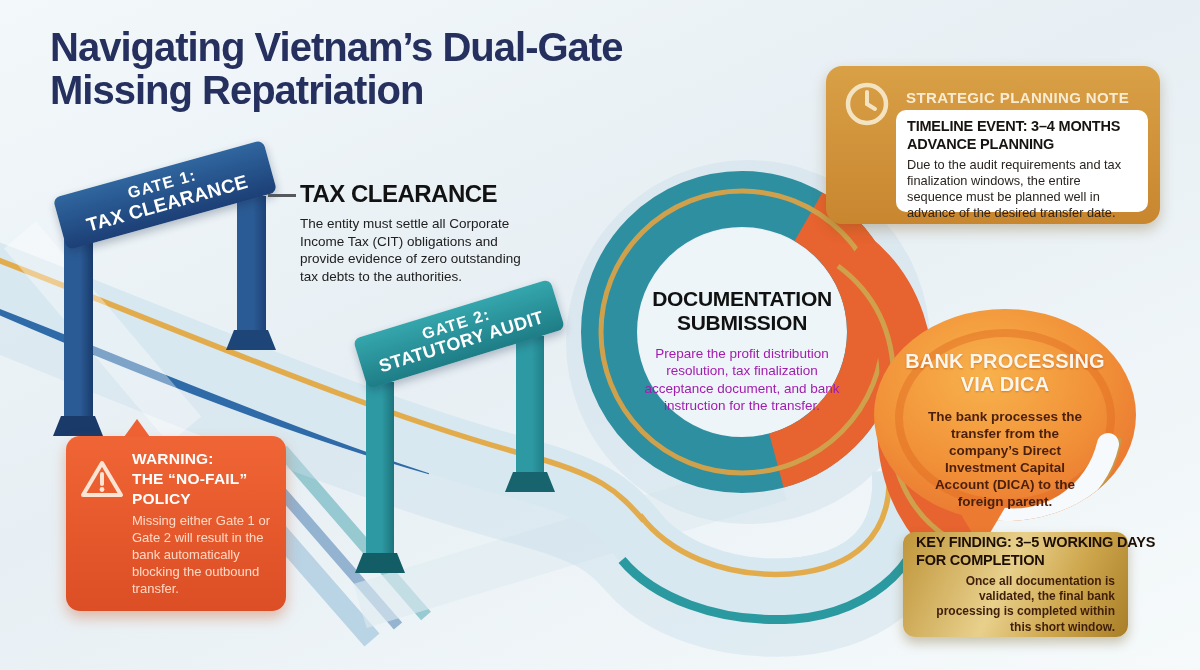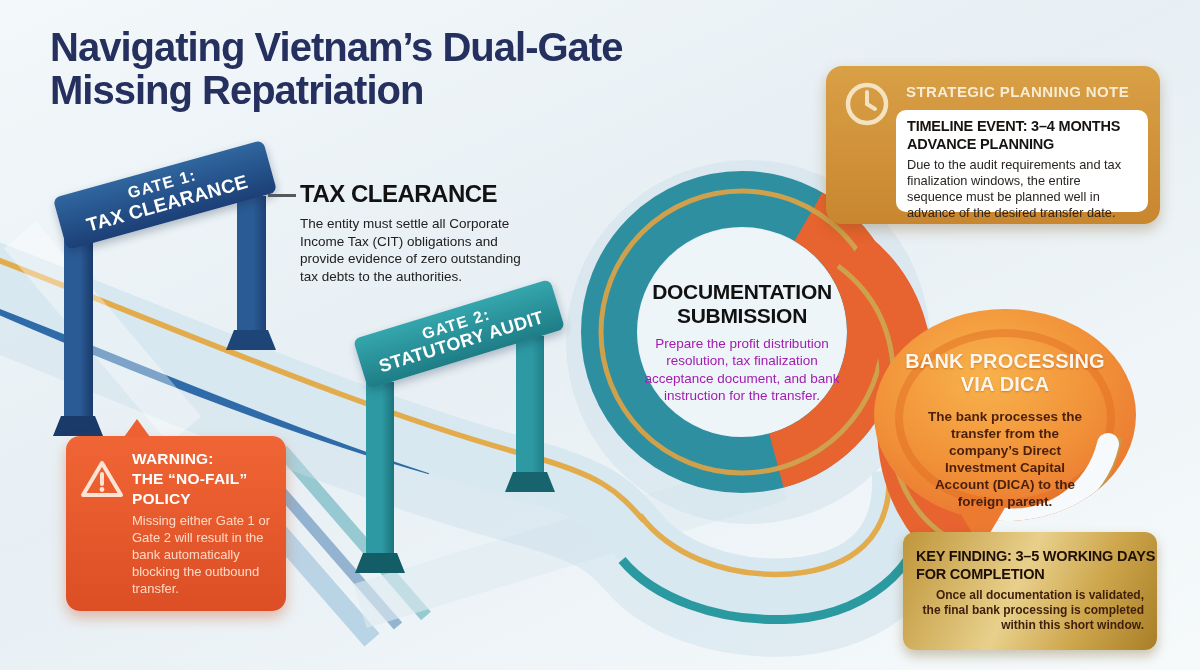--- a/index.html
+++ b/index.html
@@ -43,21 +43,21 @@
   #g2-footR{left:505px;top:472px;width:50px;height:20px;background:#17646e;}
 
   
   .tax-connector{position:absolute;left:268px;top:194px;width:28px;height:3px;background:#55595e;}
   .tax-block{position:absolute;left:300px;top:180px;width:228px;color:#1a1a1a;}
   .tax-block h2{margin:0;font-size:24px;font-weight:800;letter-spacing:-.5px;color:#121212;}
   .tax-block p{margin:7px 0 0 0;font-size:13.5px;line-height:1.3;color:#202020;font-weight:500;}
 
   
   .doc-block{position:absolute;left:628px;top:276px;width:228px;text-align:center;}
-  .doc-block h2{margin:4px;font-size:21px;font-weight:800;letter-spacing:-.3px;line-height:1.12;color:#111;}
+  .doc-block h2{margin:11px;font-size:21px;font-weight:800;letter-spacing:-.3px;line-height:1.12;color:#111;}
   .doc-block h2 span{display:block;}
   .doc-block p{margin:8px auto 0 auto;width:196px;font-size:13.5px;line-height:1.28;color:#a21caf;font-weight:500;}
 
   
   .bank-block{position:absolute;left:885px;top:338px;width:240px;text-align:center;}
   .bank-block h2{margin:12px;font-size:20px;font-weight:800;line-height:1.14;color:#fdf6ec;
     text-shadow:0 1px 2px rgba(150,60,0,.4);letter-spacing:.2px;}
   .bank-block h2 span{display:block;}
   .bank-block p{margin:8px auto 0 auto;width:176px;font-size:13.5px;line-height:1.26;color:#4a1f0c;font-weight:600;}
 
@@ -72,31 +72,31 @@
   .warn .icon{position:absolute;left:13px;top:22px;}
   .warn .wh{font-size:15.5px;font-weight:800;line-height:1.28;letter-spacing:.2px;}
   .warn .wh span{display:block;}
   .warn .wb{margin-top:5px;font-size:13px;line-height:1.3;color:#ffd9c5;font-weight:500;}
 
   
   .note{position:absolute;left:826px;top:66px;width:334px;height:158px;border-radius:16px;
     background:linear-gradient(180deg,#d9a046,#c8862f);
     box-shadow:0 6px 14px rgba(120,80,20,.3);}
   .note .clock{position:absolute;left:14px;top:11px;}
-  .note .hdr{position:absolute;left:80px;top:17px;font-size:15px;font-weight:800;
+  .note .hdr{position:absolute;left:80px;top:23px;font-size:15px;font-weight:800;
     color:#f7ecd3;letter-spacing:.4px;text-align:right;}
   .note .panel{position:absolute;left:70px;top:44px;right:12px;bottom:12px;background:#ffffff;
     border-radius:10px;padding:8px 11px;box-sizing:border-box;}
   .note .panel h3{margin:0;font-size:14.5px;font-weight:800;color:#171310;line-height:1.22;letter-spacing:-.2px;}
   .note .panel h3 span{display:block;white-space:nowrap;}
   .note .panel p{margin:4px 0 0 0;font-size:12.8px;line-height:1.24;color:#2a2420;font-weight:500;}
 
   
-  .key{position:absolute;left:903px;top:532px;width:254px;box-sizing:border-box;
-    padding:16px 13px;border-radius:12px;
+  .key{position:absolute;left:903px;top:532px;width:225px;box-sizing:border-box;
+    padding:2px 13px;border-radius:12px;
     background:linear-gradient(115deg,#bf953a,#e8d08c 45%,#cda54b 72%,#a87f28);
     box-shadow:0 6px 12px rgba(110,85,20,.32);}
   .key h3{margin:0;font-size:14.5px;font-weight:800;color:#1e0f04;line-height:1.24;letter-spacing:-.2px;}
   .key h3 span{display:block;white-space:nowrap;}
   .key p{margin:4px 0 0 0;font-size:12px;line-height:1.27;color:#3f1e0a;font-weight:600;text-align:right;}
 </style>
 </head>
 <body>
 
 <div class="stage">

